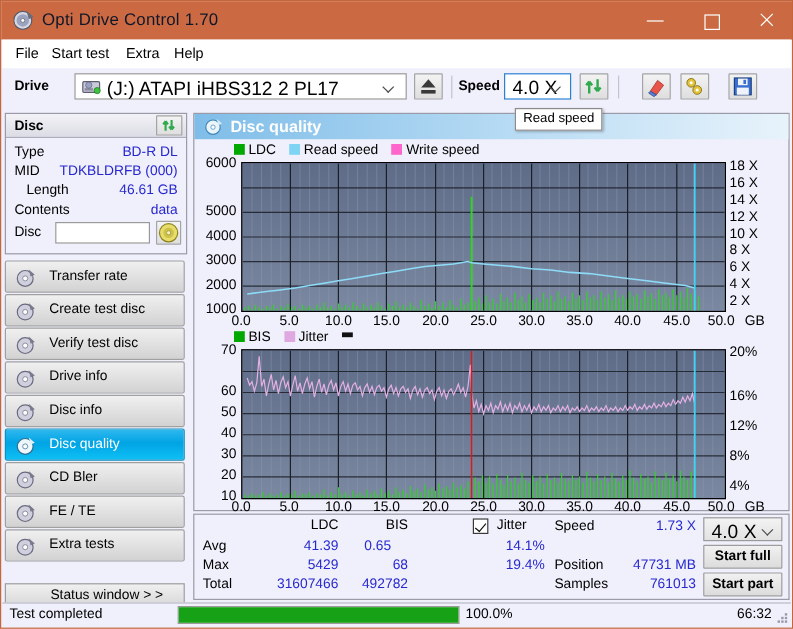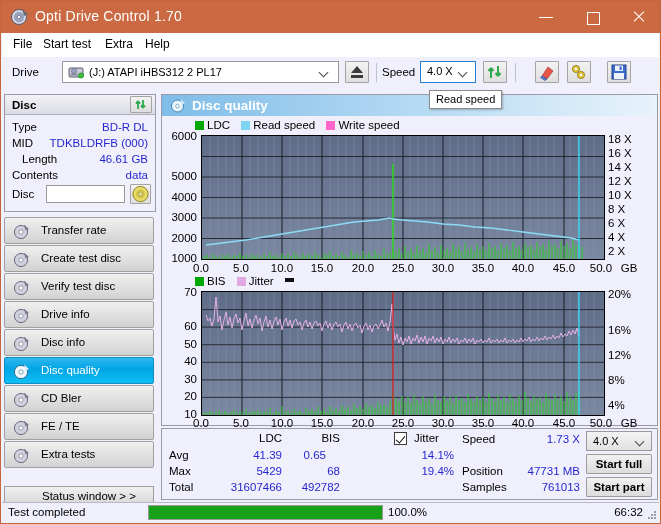--- a/index.html
+++ b/index.html
@@ -2,38 +2,38 @@
 <html><head>
 <meta charset="utf-8">
 <style>
   html,body{margin:0;padding:0;background:#fff;}
   body{width:661px;height:524px;overflow:hidden;font-family:"Liberation Sans",sans-serif;font-size:11px;color:#000;}
   .win{position:absolute;left:0;top:0;width:661px;height:524px;background:#eff0fb;border:1px solid #c4653c;box-sizing:border-box;}
 
   
   .titlebar{position:absolute;left:0;top:0;width:659px;height:32px;background:#cb6a42;}
   .title-ico{position:absolute;left:10px;top:7px;width:18px;height:18px;}
-  .title-txt{position:absolute;left:34px;top:7px;font-size:14px;color:#ffffff;font-family:"Liberation Sans",sans-serif;letter-spacing:.2px;}
+  .title-txt{position:absolute;left:34px;top:7px;font-size:14px;color:#0f172a;font-family:"Liberation Sans",sans-serif;letter-spacing:.2px;}
   .wbtn{position:absolute;top:0;width:46px;height:32px;cursor:default;}
   .wbtn i{position:absolute;display:block;}
   .wmin{left:523px;} .wmax{left:569px;} .wclose{left:615px;}
   .wmin i{left:15px;top:16px;width:14px;height:1px;background:#fff;}
   .wmax i{left:17px;top:11px;width:11px;height:11px;border:1px solid #fff;}
   .wclose i{left:16px;top:15px;width:14px;height:1px;background:#fff;}
   .wclose i.a{transform:rotate(45deg);} .wclose i.b{transform:rotate(-45deg);}
 
   
   .menubar{position:absolute;left:1px;top:32px;width:657px;height:24px;background:#fff;}
   .menuitem{position:absolute;top:4px;height:16px;font-size:12px;color:#000;padding:0 2px;}
 
   
   .toolbar{position:absolute;left:1px;top:56px;width:657px;height:33px;background:#eff0fb;}
-  .tb-label{position:absolute;font-weight:normal;font-size:11.5px;color:#000;}
+  .tb-label{position:absolute;font-weight:bold;font-size:11.5px;color:#000;}
   .combo{position:absolute;background:#fff;border:1px solid #9a9a9a;box-sizing:border-box;}
-  .combo .cv{position:absolute;left:6px;top:3px;font-size:11px;color:#000;white-space:nowrap;}
+  .combo .cv{position:absolute;left:6px;top:3px;font-size:16px;color:#000;white-space:nowrap;}
   .chev{position:absolute;width:8px;height:8px;}
   .chev:after{content:"";position:absolute;left:0;top:0;width:6px;height:6px;border-right:1.4px solid #4a4a4a;border-bottom:1.4px solid #4a4a4a;transform:rotate(45deg);}
   .tbtn{position:absolute;background:linear-gradient(#f3f3f3,#dedede);border:1px solid #a4a4a4;box-sizing:border-box;border-radius:1px;}
   .sep{position:absolute;width:1px;background:#c3c3cf;}
   .tip{position:absolute;background:#fff;border:1px solid #8b8b8b;font-size:11px;padding:2px 6px 3px 6px;color:#000;box-shadow:1px 1px 2px rgba(0,0,0,.25);z-index:40;}
 
   
   .panel{position:absolute;background:#eff0fb;border:1px solid #9a9aa8;box-sizing:border-box;}
   .panel-hd{position:absolute;left:0;top:0;height:20px;width:100%;background:linear-gradient(#f2f2f6,#dcdce6);border-bottom:1px solid #aeaeba;box-sizing:border-box;}
   .panel-hd b{position:absolute;left:7px;top:4px;font-size:11.5px;}

